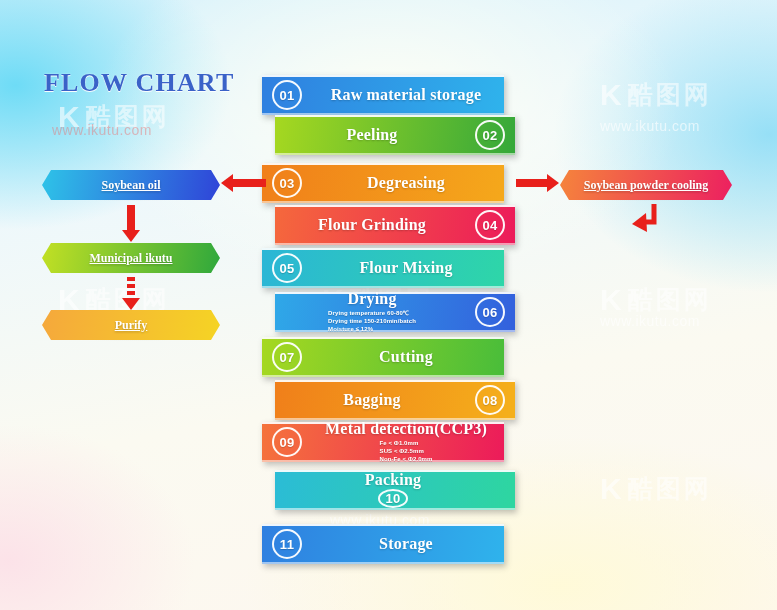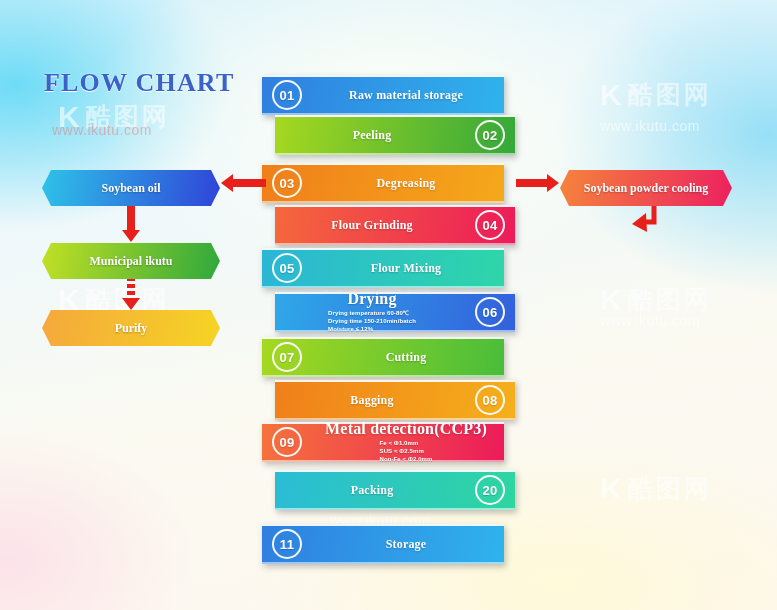--- a/index.html
+++ b/index.html
@@ -59,44 +59,45 @@
     font-size:13px; font-weight:700; letter-spacing:0.3px;
     color:#fff; text-shadow:0 1px 1px rgba(0,0,0,0.18);
     margin:0 6px;
   }
   .step-body {
     flex:1; display:flex; flex-direction:column;
     align-items:center; justify-content:center; line-height:1.05;
   }
   .step-label {
     font-family:"Liberation Serif", serif;
-    font-size:12px; font-weight:700; letter-spacing:0.2px;
+    font-size:16px; font-weight:700; letter-spacing:0.2px;
     text-shadow:0 1px 2px rgba(0,0,0,0.22);
     white-space:nowrap;
   }
   .sub { margin-top:1px; }
   .sub div {
     font-family:"Liberation Sans", sans-serif;
     font-size:6px; font-weight:700; letter-spacing:0.1px;
     text-shadow:0 1px 1px rgba(0,0,0,0.25);
     white-space:nowrap; line-height:1.35;
   }
   .step.has-sub .step-label { font-size:16px; }
 
   
   .chev {
-    position:absolute; height:36px; z-index:7;
+    position:absolute; height:30px; z-index:7;
     display:flex; align-items:center; justify-content:center;
     color:#fff;
     font-family:"Liberation Serif", serif;
     font-size:12px; font-weight:700;
     text-shadow:0 1px 2px rgba(0,0,0,0.28);
     clip-path: polygon(0% 50%, 9px 0%, calc(100% - 9px) 0%, 100% 50%, calc(100% - 9px) 100%, 9px 100%);
     box-shadow:1px 2px 5px rgba(60,60,60,0.25);
     white-space:nowrap;
+    text-decoration:underline;
   }
   .chev-wrap { position:absolute; z-index:7; }
   .chev-wrap::after {
     content:""; position:absolute; left:6px; right:6px; bottom:-5px; height:6px;
     background:radial-gradient(ellipse at 50% 0%, rgba(120,120,120,0.22), rgba(120,120,120,0) 72%);
   }
 
   
   .arrow { position:absolute; z-index:7; }
   .arrow-h { height:8px; background:#e8201b; }
@@ -255,25 +256,25 @@
       <div class="badge" style="color: rgb(255, 255, 255);">09</div>
       <div class="step-body">
         <div class="step-label">Metal detection(CCP3)</div>
         <div class="sub">
           <div>Fe &lt; Φ1.0mm</div>
           <div>SUS &lt; Φ2.5mm</div>
           <div>Non-Fe &lt; Φ2.0mm</div>
         </div>
       </div>
     </div>
-    <div class="step right" style="top: 470px; background: linear-gradient(100deg, rgb(43, 188, 214) 0%, rgb(46, 214, 160) 100%);">
+    <div class="step right" style="top: 470px; background: linear-gradient(100deg, rgb(43, 188, 214) 0%, rgb(46, 214, 160) 100%); flex-direction: column;">
       <div class="step-body">
         <div class="step-label">Packing</div>
       </div>
-      <div class="badge" style="color: rgb(255, 255, 255);">20</div>
+      <div class="badge" style="color: rgb(255, 255, 255);">10</div>
     </div>
     <div class="step left" style="top: 524px; background: linear-gradient(100deg, rgb(47, 127, 224) 0%, rgb(47, 179, 236) 100%);">
       <div class="badge" style="color: rgb(255, 255, 255);">11</div>
       <div class="step-body">
         <div class="step-label">Storage</div>
       </div>
     </div>
   </div>
 
 </body></html>

